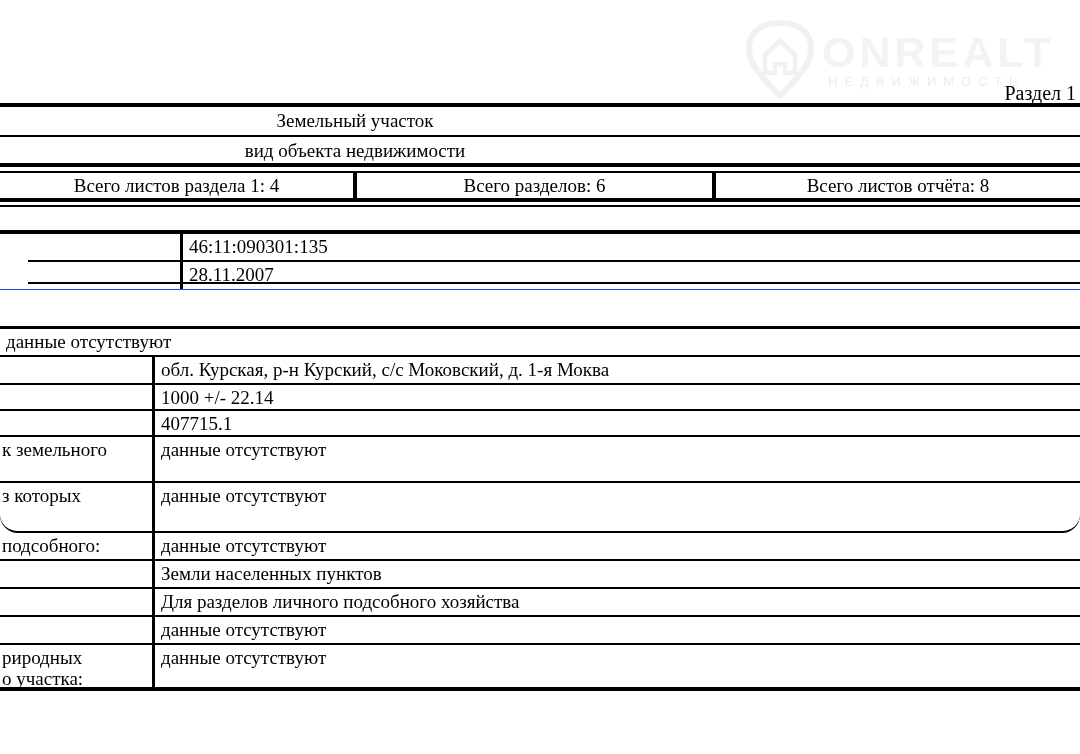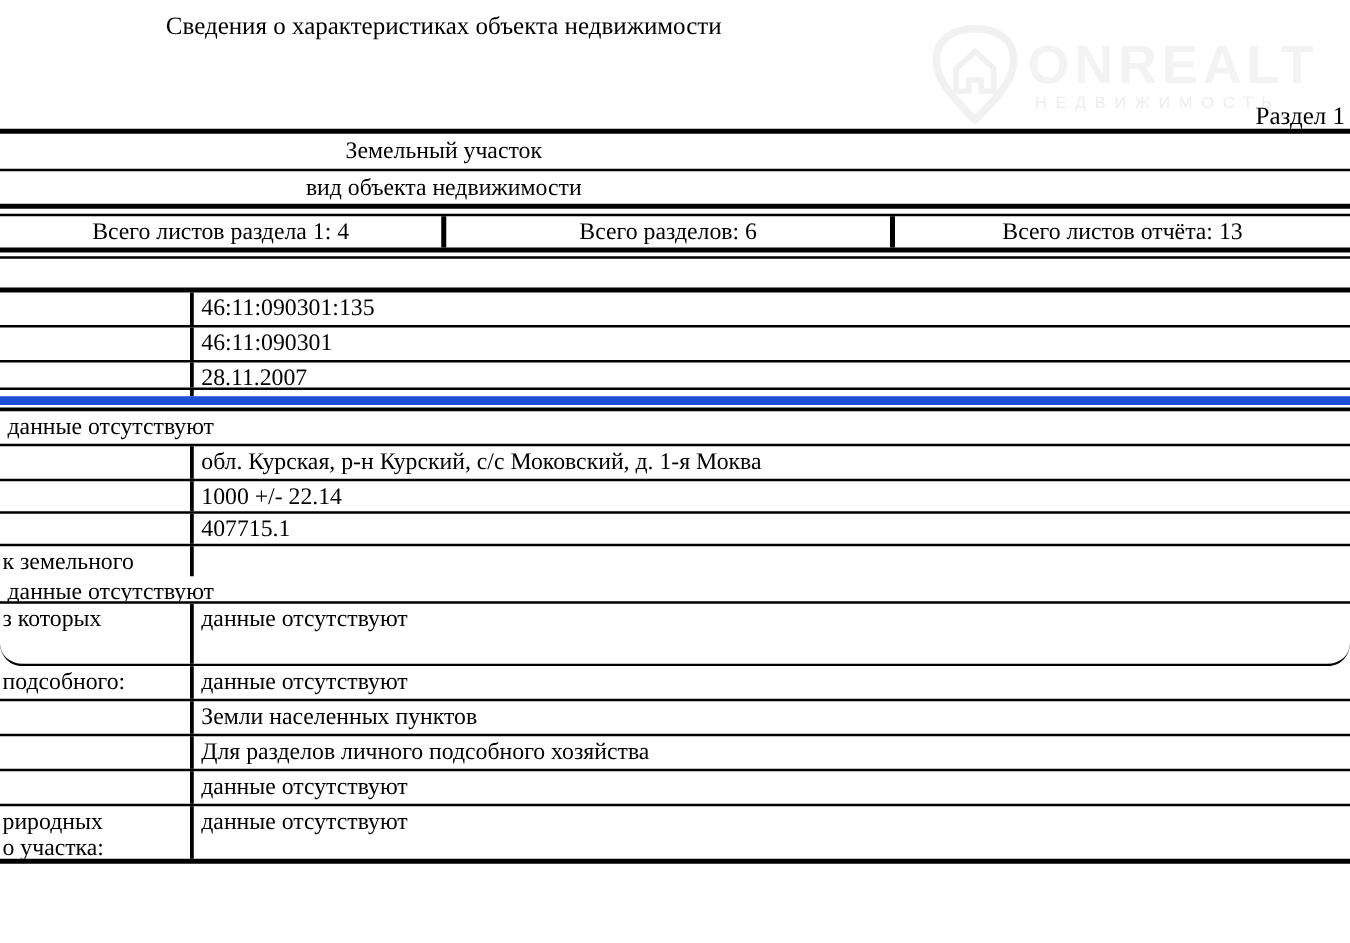--- a/index.html
+++ b/index.html
@@ -50,80 +50,75 @@
     height:25px; font-size:19px; display:flex; align-items:center;
     justify-content:center; box-sizing:border-box;
   }
   .tot-c1 { width:357px; border-right:4px solid #000;font-family:Liberation Serif, serif; }
   .tot-c2 { width:359px; border-right:4px solid #000; }
   .tot-c3 { flex:1; }
   .rule { position:absolute; left:0; width:1080px; height:2px; background:#000; z-index:2; }
   .rule-under-totals { top:205px; }
 
   .data-table { position:absolute; left:0; width:1080px; z-index:2; box-sizing:border-box; }
-  .table1 { top:230px; border-top:4px solid #000; border-bottom:7px solid #1d4ed8; }
+  .table1 { top:230px; border-top:4px solid #000; border-bottom:1px solid #1d4ed8;padding-left:28px; }
   .table2 { top:326px; border-top:3px solid #000; border-bottom:4px solid #000; }
   .drow { display:flex; border-bottom:2px solid #000; }
   .drow:last-child { border-bottom:none;border-radius:18px; }
   .dlbl {
     width:155px; border-right:3px solid #000; box-sizing:border-box;
     padding:3px 2px 0 2px; font-size:19px; line-height:1.08;
     white-space:pre-line; overflow:hidden;
   }
   .dval {
     flex:1; box-sizing:border-box; padding:3px 4px 0 6px;
     font-size:19px; line-height:1.08; overflow:hidden;
   }
   .h26 { height:26px; } .h24 { height:24px; } .h20 { height:20px; }
-  .h5  { height:5px;  } .h44 { height:44px;flex-direction:column; } .h48 { height:48px;border-radius:18px; }
+  .h5  { height:5px;  } .h44 { height:44px; } .h48 { height:48px;border-radius:18px; }
   .h42 { height:42px; }
 </style>
 </head>
 <body>
 
 <div class="page">
 
   <div class="watermark">
     <span class="wm-pin">
       <svg width="72" height="80" viewBox="0 0 72 80">
         <path d="M36 76 C 15 55 5 43 5 28 C 5 11 19 3 36 3 C 53 3 67 11 67 28 C 67 43 57 55 36 76 Z" fill="none" stroke="#f1f1f1" stroke-width="6" stroke-linejoin="round"></path>
         <path d="M21 35 L36 21 L51 35 L51 53 L41 53 L41 44 L31 44 L31 53 L21 53 Z" fill="none" stroke="#f1f1f1" stroke-width="4.5" stroke-linejoin="round"></path>
       </svg>
     </span>
     <span class="wm-brand">ONREALT</span>
     <span class="wm-tagline">НЕДВИЖИМОСТЬ</span>
   </div>
 
-  <div class="doc-title">Сведения о характеристиках объекта недвижимости</div>
   <div class="section-label">Раздел 1</div>
 
   <div class="header-table">
     <div class="hrow1">
       <div class="hcell">Земельный участок</div>
     </div>
     <div class="hrow2">
       <div class="hcell">вид объекта недвижимости</div>
     </div>
   </div>
 
   <div class="totals-table">
     <div class="tot-cell tot-c1">Всего листов раздела 1: 4</div>
     <div class="tot-cell tot-c2">Всего разделов: 6</div>
-    <div class="tot-cell tot-c3">Всего листов отчёта: 13</div>
+    <div class="tot-cell tot-c3">Всего листов отчёта: 8</div>
   </div>
   <div class="rule rule-under-totals"></div>
 
   <div class="data-table table1">
     <div class="drow h26">
       <div class="dlbl"></div>
       <div class="dval">46:11:090301:135</div>
-    </div>
-    <div class="drow h26">
-      <div class="dlbl"></div>
-      <div class="dval">46:11:090301</div>
     </div>
     <div class="drow h20">
       <div class="dlbl"></div>
       <div class="dval">28.11.2007</div>
     </div>
     <div class="drow h5">
       <div class="dlbl"></div>
       <div class="dval"></div>
     </div>
   </div>

